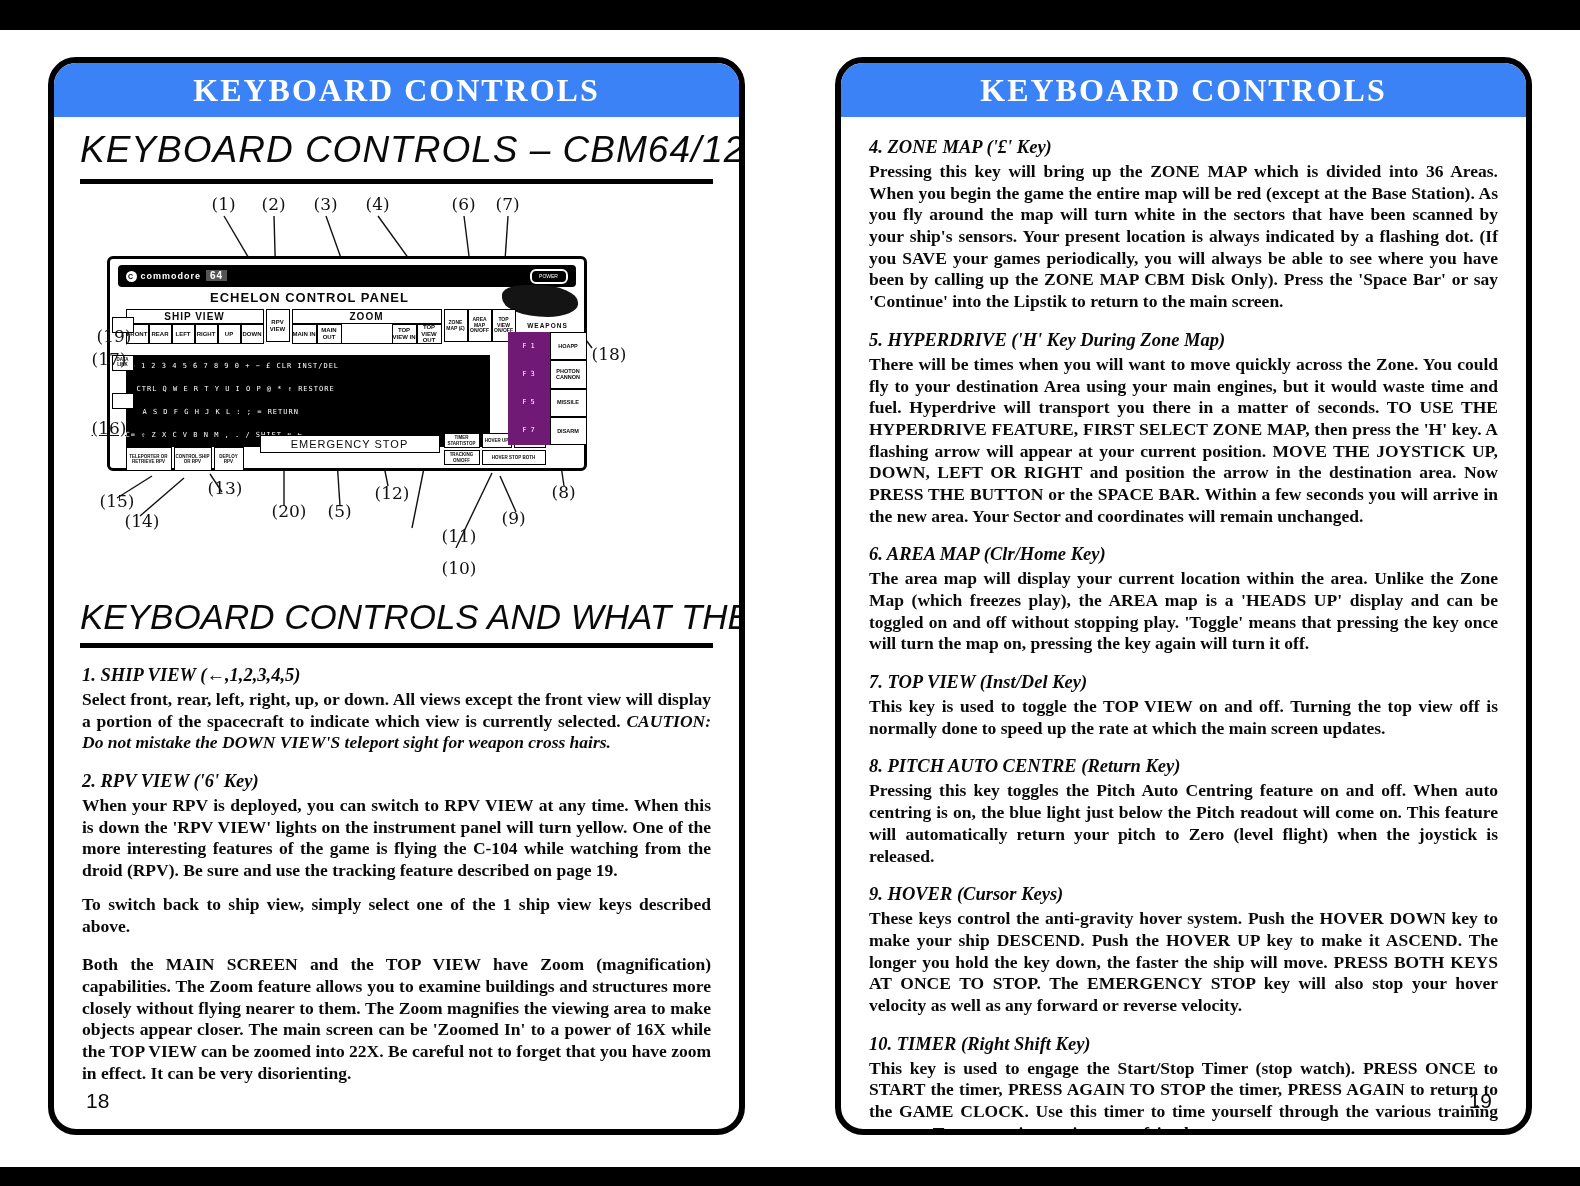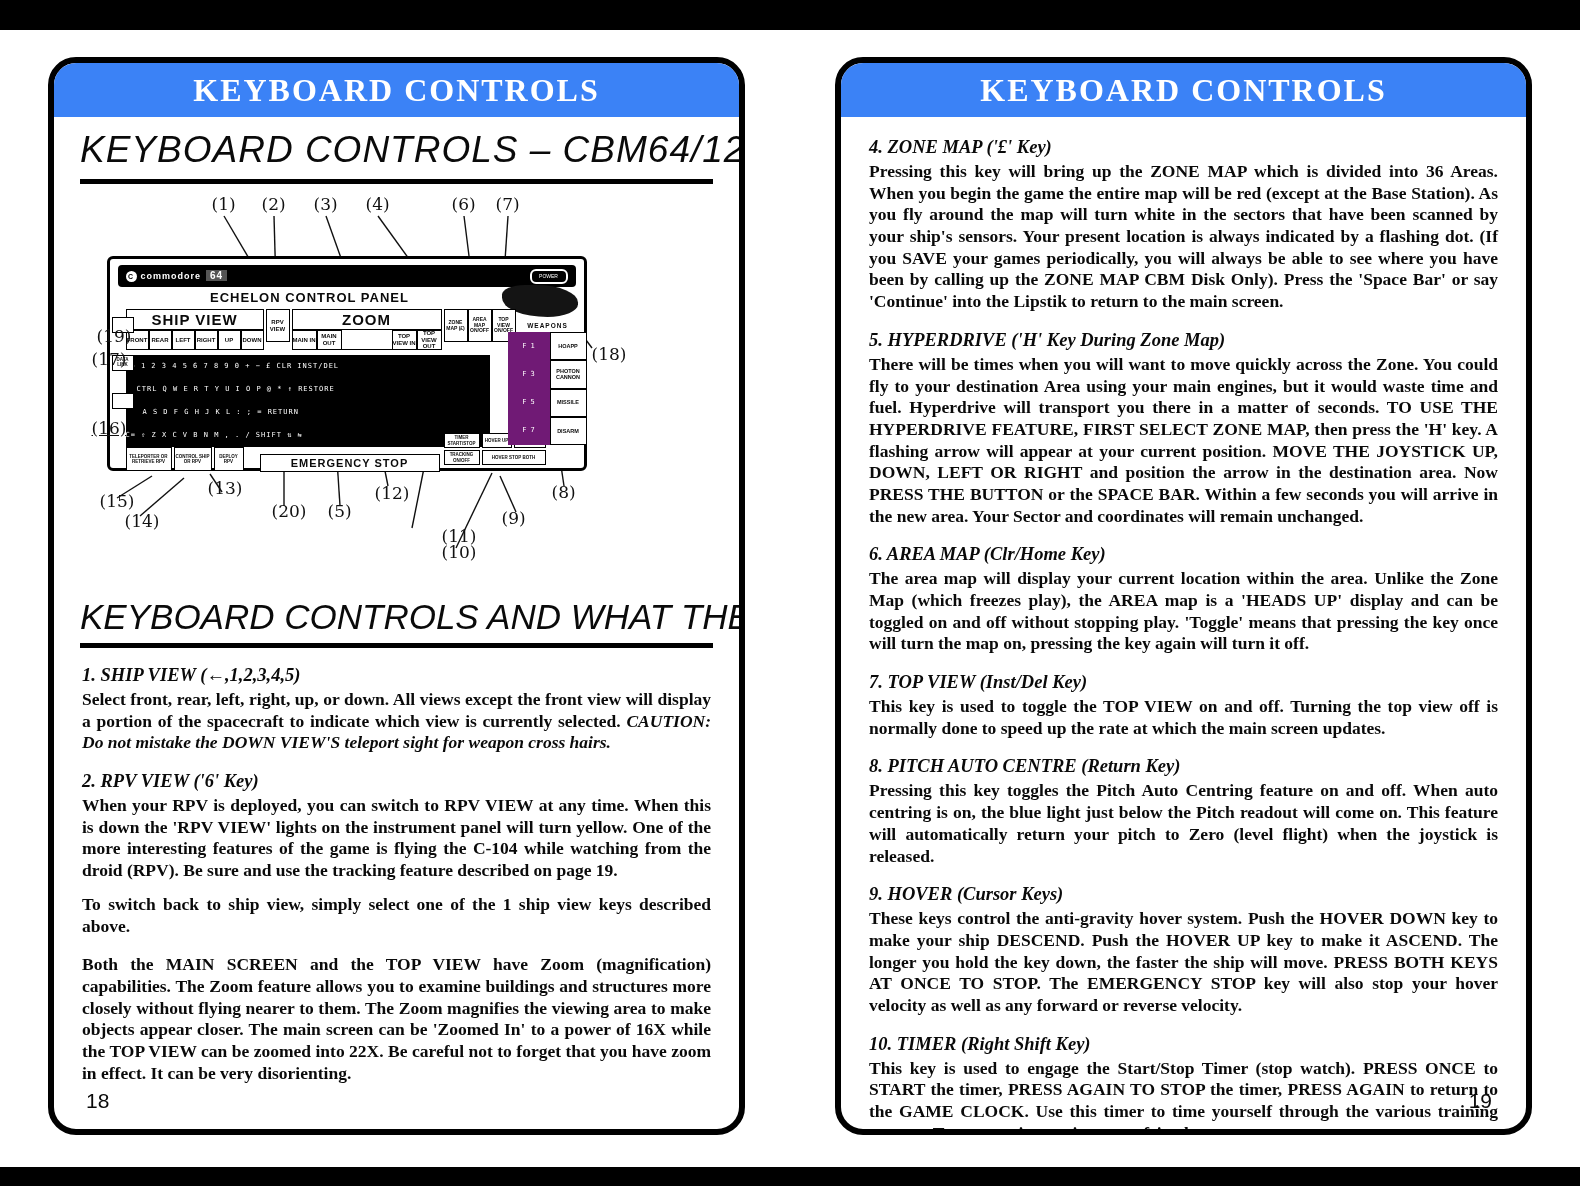--- a/index.html
+++ b/index.html
@@ -58,21 +58,21 @@
     text-align:center;line-height:11px;font-size:7px;margin-right:4px;}
   .brand .model{background:#555;color:#fff;padding:0 4px;margin-left:5px;font-size:10px;}
   .power-pill{width:34px;height:11px;background:#000;border:2px solid #fff;border-radius:6px;color:#fff;
     font-size:5px;text-align:center;line-height:11px;font-family:"Liberation Sans",sans-serif;}
   .panel-title{position:absolute;top:31px;left:0;width:400px;text-align:center;
     font-family:"Liberation Sans",sans-serif;font-weight:bold;font-size:13px;letter-spacing:1px;}
   .noise{position:absolute;right:6px;top:26px;width:76px;height:32px;background:#141414;
     border-radius:30% 55% 40% 60%;}
 
   .grp{position:absolute;top:50px;}
-  .grp-hdr{border:1px solid #000;font-family:"Liberation Sans",sans-serif;font-weight:bold;font-size:15px;
+  .grp-hdr{border:1px solid #000;font-family:"Liberation Sans",sans-serif;font-weight:bold;font-size:10px;
     text-align:center;padding:1px 0;letter-spacing:1px;}
   .keyrow{display:flex;}
   .tkey{border:1px solid #000;font-family:"Liberation Sans",sans-serif;font-weight:bold;font-size:6px;
     text-align:center;display:flex;align-items:center;justify-content:center;box-sizing:border-box;
     background:#fff;line-height:1.1;}
   .grp-ship{left:16px;width:138px;}
   .grp-ship .tkey{flex:1;height:20px;}
   .key-rpv{position:absolute;left:156px;top:50px;width:24px;height:33px;}
   .grp-zoom{left:182px;width:150px;}
   .grp-zoom .tkey{width:25px;height:20px;}
@@ -89,22 +89,22 @@
   .kbrow.r3{padding-left:17px;}
   .kbrow.r4{}
 
   .lk{position:absolute;left:2px;width:22px;height:16px;border:1px solid #000;box-sizing:border-box;
     font-family:"Liberation Sans",sans-serif;font-weight:bold;font-size:4.5px;text-align:center;
     display:flex;align-items:center;justify-content:center;line-height:1.1;background:#fff;}
 
   .blk{position:absolute;border:1px solid #000;box-sizing:border-box;background:#fff;
     font-family:"Liberation Sans",sans-serif;font-weight:bold;font-size:4.5px;text-align:center;
     display:flex;align-items:center;justify-content:center;line-height:1.2;}
-  .spacebar{position:absolute;left:150px;top:195px;width:180px;height:18px;border:1px solid #000;
-    box-sizing:border-box;font-family:"Liberation Sans",sans-serif;font-weight:bold;font-size:11px;
+  .spacebar{position:absolute;left:150px;top:176px;width:180px;height:18px;border:1px solid #000;
+    box-sizing:border-box;font-family:"Liberation Sans",sans-serif;font-weight:normal;font-size:11px;
     text-align:center;line-height:16px;letter-spacing:1px;background:#fff;}
 
   .weapons-label{position:absolute;left:398px;top:63px;width:80px;text-align:center;
     font-family:"Liberation Sans",sans-serif;font-weight:bold;font-size:6.5px;letter-spacing:1px;}
   .weapons-black{position:absolute;left:398px;top:73px;width:42px;height:113px;background:#701a75;}
   .fkey{height:28px;color:#fff;font-family:"DejaVu Sans Mono",monospace;font-size:7px;text-align:center;
     line-height:28px;}
   .wnames{position:absolute;left:440px;top:73px;width:37px;}
   .wname{height:28.25px;border:1px solid #000;box-sizing:border-box;background:#fff;
     font-family:"Liberation Sans",sans-serif;font-weight:bold;font-size:5.5px;text-align:center;
@@ -239,21 +239,21 @@
     <div class="co" style="left:20px;top:163px;">(17)</div>
     <div class="co" style="left:20px;top:232px;text-decoration:underline;">(16)</div>
     <div class="co" style="left:520px;top:158px;">(18)</div>
     <div class="co" style="left:28px;top:305px;">(15)</div>
     <div class="co" style="left:53px;top:325px;">(14)</div>
     <div class="co" style="left:136px;top:292px;">(13)</div>
     <div class="co" style="left:200px;top:315px;">(20)</div>
     <div class="co" style="left:256px;top:315px;">(5)</div>
     <div class="co" style="left:303px;top:297px;">(12)</div>
     <div class="co" style="left:326px;top:340px;margin-left:44px;">(11)</div>
-    <div class="co" style="left:370px;top:356px;">(10)</div>
+    <div class="co" style="left:370px;top:372px;">(10)</div>
     <div class="co" style="left:430px;top:322px;">(9)</div>
     <div class="co" style="left:480px;top:296px;">(8)</div>
   </div>
 
   <div class="subtitle-block">KEYBOARD CONTROLS AND WHAT THEY DO</div>
 
   <div class="section">
     <div class="s-head">1.  SHIP VIEW (←,1,2,3,4,5)</div>
     <p><span>Select front, rear, left, right, up, or down. All views except the front view will display a portion of the spacecraft to indicate which view is currently selected. </span><span class="it">CAUTION: Do not mistake the DOWN VIEW'S teleport sight for weapon cross hairs.</span></p>
   </div>

